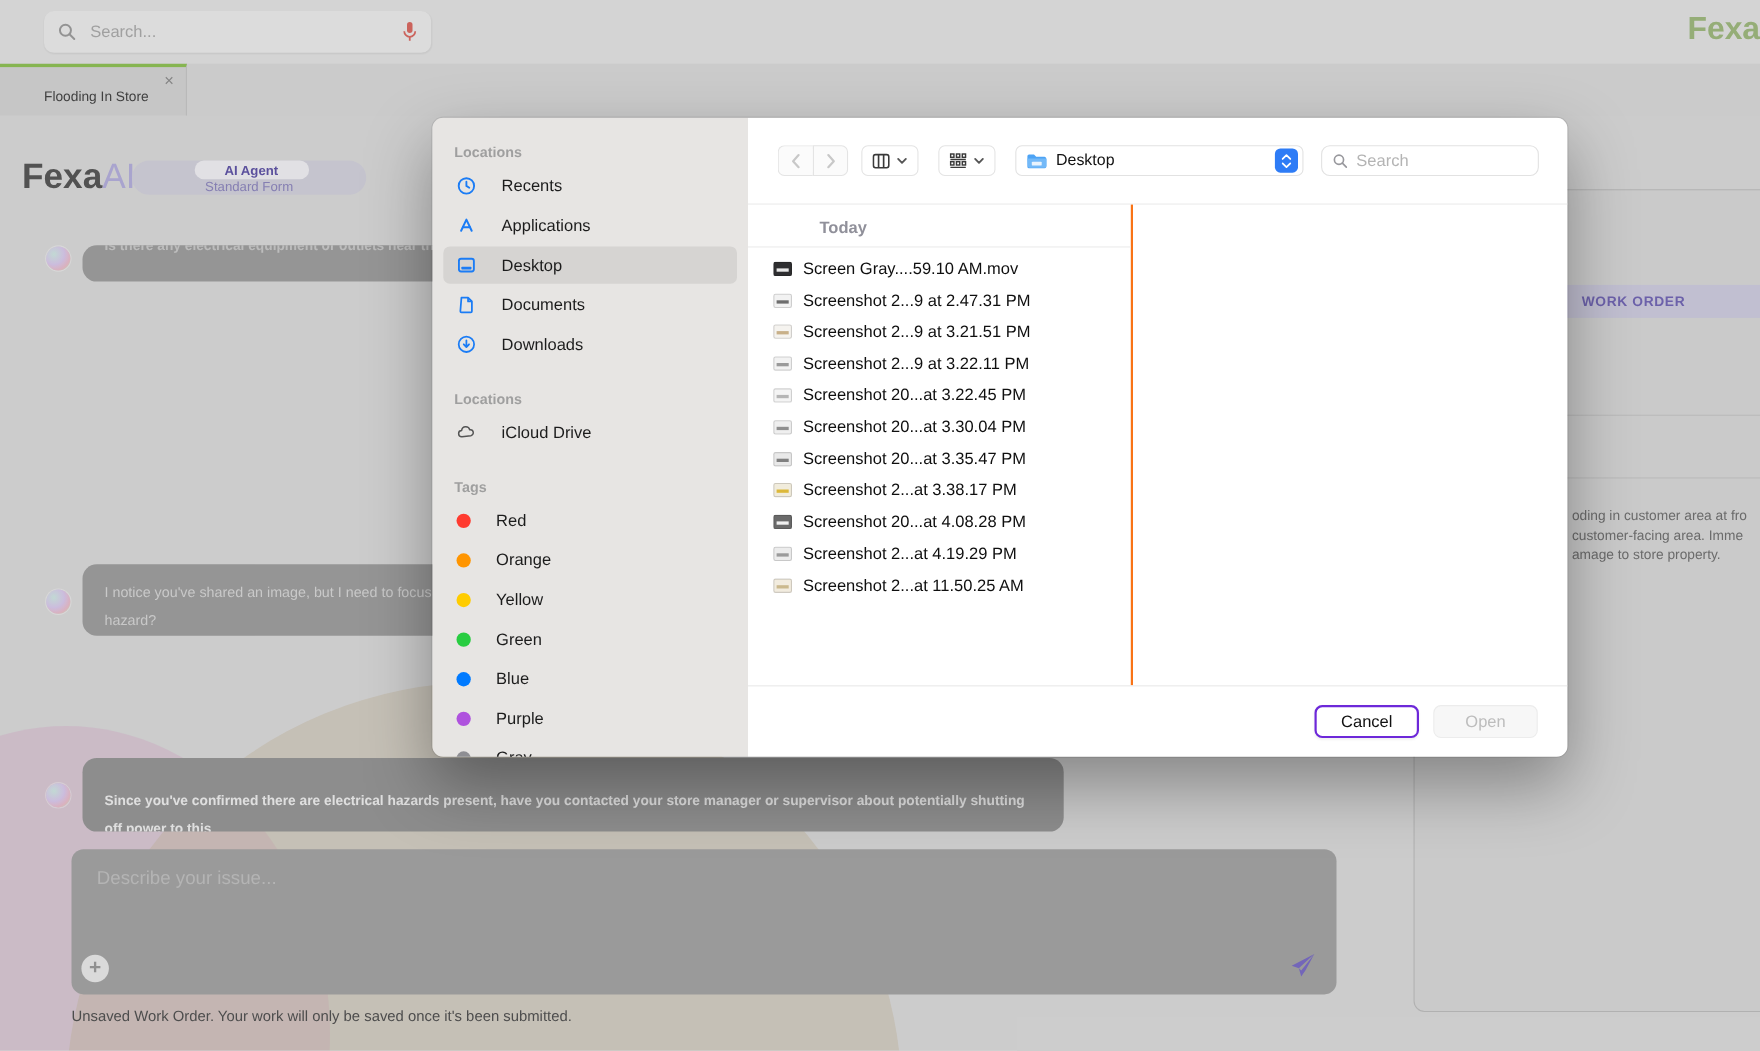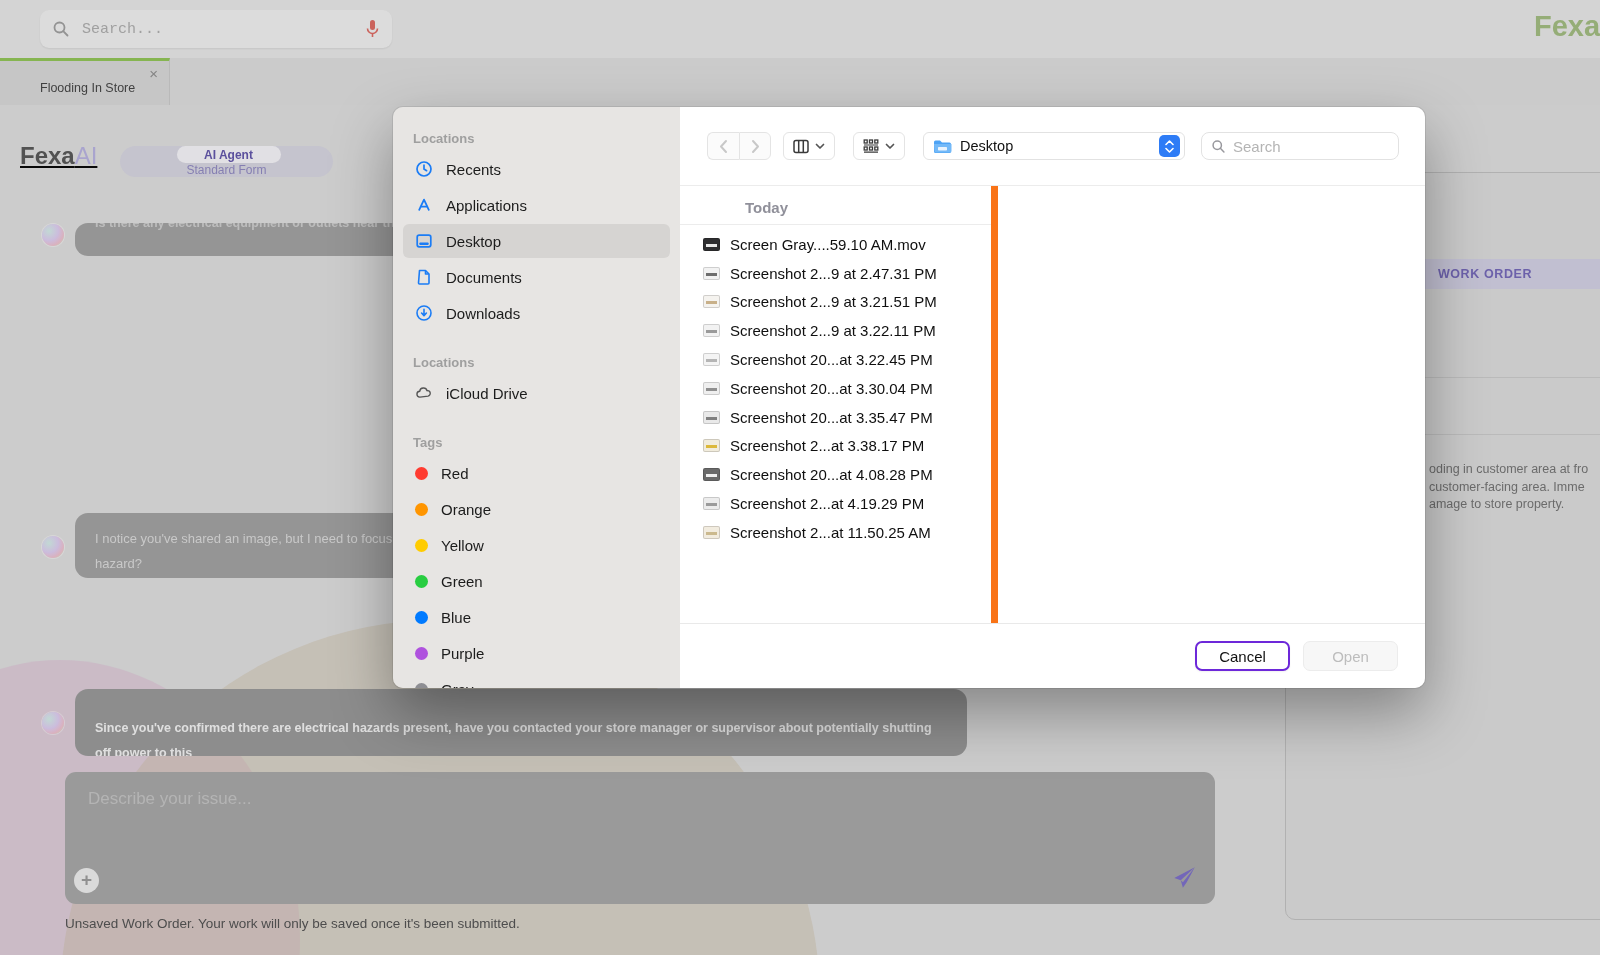--- a/index.html
+++ b/index.html
@@ -7,30 +7,30 @@
   body { background:#dadada; position:relative; }
   .abs { position:absolute; }
 
   
   .blob { position:absolute; border-radius:50%; }
   .blob-pink { left:-180px; top:660px; width:480px; height:560px; background:rgba(215,184,206,0.55); }
   .blob-tan  { left:60px; top:620px; width:760px; height:760px; background:rgba(198,182,152,0.38); }
 
   .app-header { left:0; top:0; width:1600px; height:58px; background:#e3e3e3; }
   .hdr-search { left:40px; top:10px; width:352px; height:38px; background:#ebebeb; border-radius:9px; box-shadow:0 1px 2px rgba(0,0,0,0.08); display:flex; align-items:center; padding:0 12px; }
-  .hdr-search .ph { color:#a9a9a9; font-size:15px; margin-left:12px; flex:1;font-family:Liberation Mono, monospace; }
+  .hdr-search .ph { color:#a9a9a9; font-size:15px; margin-left:12px; flex:1; }
   .brand-clip { left:1534px; top:10px; width:66px; height:40px; overflow:hidden; }
   .brand-clip span { font-size:29px; font-weight:bold; color:#9cb77b; white-space:nowrap; }
 
   .tabbar { left:0; top:58px; width:1600px; height:47px; background:#d8d8d8; }
   .tab { left:0; top:58px; width:170px; height:47px; background:#d3d3d3; border-top:3px solid #8cc051; border-right:1px solid #c4c4c4; }
   .tab .lbl { position:absolute; left:40px; top:20px; font-size:12.5px; color:#3e3e3e; }
   .tab .x { position:absolute; right:11px; top:5px; font-size:15px; color:#8a8a8a; line-height:1; cursor:default; }
 
-  .logo { left:20px; top:142px; font-size:24px;text-decoration:underline; }
+  .logo { left:20px; top:142px; font-size:32px; }
   .logo .p1 { font-weight:bold; color:#525252; }
   .logo .p2 { font-weight:300; color:#b3addc; }
 
   .mode-toggle { left:120px; top:146px; width:213px; height:31px; background:#d2d1dc; border-radius:16px; display:flex; align-items:center;flex-direction:column; }
   .mode-active { margin-left:4px; width:104px; height:25px; background:#f1f0f4; border-radius:13px; display:flex; align-items:center; justify-content:center; font-size:12px; font-weight:bold; color:#5c50a5; }
   .mode-inactive { flex:1; text-align:center; font-size:12px; color:#8b84bd; }
 
   .avatar { width:22px; height:22px; border-radius:50%; background:radial-gradient(circle at 32% 32%, #cfe8e3, #d9c8ec 45%, #e9bccb 70%, #cfdfb7 95%); box-shadow:0 0 0 1px rgba(255,255,255,0.35); }
 
   .bubble { background:#9c9c9c; border-radius:13px; color:#d6d6d6; font-size:13px; overflow:hidden; }
@@ -51,42 +51,42 @@
   .wo-title { position:absolute; left:0; top:86px; width:100%; height:30px; background:#cdcbdf; display:flex; align-items:center; justify-content:center; font-size:12.5px; font-weight:bold; letter-spacing:0.6px; color:#6f63b4; }
   .wo-div { position:absolute; left:0; width:100%; height:1px; background:#c6c6c6; }
   .wo-desc { position:absolute; left:143px; top:288px; font-size:12.5px; color:#6e6e6e; line-height:17.5px; white-space:nowrap; }
 
   .backdrop { left:0; top:0; width:1600px; height:955px; background:rgba(90,90,90,0.10); }
 
   
   .dialog { left:393px; top:107px; width:1032px; height:581px; border-radius:10px; overflow:hidden; display:flex; box-shadow:0 25px 60px rgba(0,0,0,0.35), 0 0 0 1px rgba(0,0,0,0.08); }
   .dlg-side { width:287px; background:#e7e5e3; padding-top:24px; flex-shrink:0; }
   .side-label { font-size:13px; font-weight:bold; color:#9f9f9f; margin:0 0 2px 20px; height:18px; }
-  .side-item { height:36px; display:flex; align-items:center; padding-left:22px; gap:13px; font-size:15px; color:#1c1c1c; }
+  .side-item { height:36px; display:flex; align-items:center; padding-left:22px; gap:23px; font-size:15px; color:#1c1c1c; }
   .side-item.sel { margin:1px 10px; height:34px; padding-left:12px; background:#d6d4d2; border-radius:6px; }
   .side-gap { height:24px; }
   .tag-dot { width:13px; height:13px; border-radius:50%; }
   .icon18 { width:18px; height:18px; flex-shrink:0; }
 
   .dlg-main { flex:1; background:#ffffff; display:flex; flex-direction:column; }
   .dlg-toolbar { height:78px; display:flex; align-items:center; padding-left:27px; flex-shrink:0; }
   .navgrp { display:flex; }
   .navbtn { width:32px; height:28px; background:#fbfbfb; border:1px solid #e4e4e4; display:flex; align-items:center; justify-content:center; color:#c8c8c8; font-size:20px; line-height:1; }
   .navbtn.b { border-radius:6px 0 0 6px; border-right:none; }
   .navbtn.f { border-radius:0 6px 6px 0; }
   .viewbtn { margin-left:12px; width:52px; height:28px; background:#fff; border:1px solid #e4e4e4; border-radius:6px; display:flex; align-items:center; justify-content:center; gap:6px; }
   .viewbtn + .viewbtn { margin-left:18px; }
   .pathctl { margin-left:18px; width:262px; height:28px; border:1px solid #e2e2e2; border-radius:6px; display:flex; align-items:center; padding:0 4px 0 9px; }
   .pathctl .lbl { font-size:14.5px; color:#111; margin-left:8px; flex:1; }
   .stepper { width:21px; height:22px; background:#2e7cf6; border-radius:5px; display:flex; flex-direction:column; align-items:center; justify-content:center; gap:1px; }
   .dlg-search { margin-left:16px; width:198px; height:28px; border:1px solid #e2e2e2; border-radius:8px; display:flex; align-items:center; padding:0 9px; }
   .dlg-search .ph { font-size:15px; color:#b4b4b4; margin-left:7px; }
 
   .dlg-body { flex:1; display:flex; border-top:1px solid #ececec; min-height:0; }
-  .file-col { width:318px; border-right:7px solid #f97316; }
+  .file-col { width:350px; border-right:2px solid #f97316; }
   .sec-hdr { padding:13px 0 8px 65px; font-size:15px; font-weight:bold; color:#90909a; border-bottom:1px solid #ececec; }
   .file-row { height:28.8px; display:flex; align-items:center; padding-left:23px; gap:10px; font-size:15px; color:#0f0f0f; white-space:nowrap; }
   .fthumb { width:17px; height:13px; border-radius:2px; border:1px solid rgba(0,0,0,0.15); position:relative; flex-shrink:0; }
   .fthumb i { position:absolute; left:2px; right:2px; top:5px; height:3px; display:block; }
   .preview-col { flex:1; }
 
   .dlg-footer { height:65px; border-top:1px solid #e9e9e9; display:flex; align-items:center; justify-content:flex-end; gap:13px; padding-right:27px; flex-shrink:0; }
   .btn { width:95px; height:30px; border-radius:7px; font-size:15px; display:flex; align-items:center; justify-content:center; }
   .btn-cancel { background:#fff; border:2px solid #6d28d9; box-shadow:0 1px 2px rgba(0,0,0,0.06); color:#111; }
   .btn-open { background:#f7f7f7; border:1px solid #ececec; color:#bdbdbd; }

